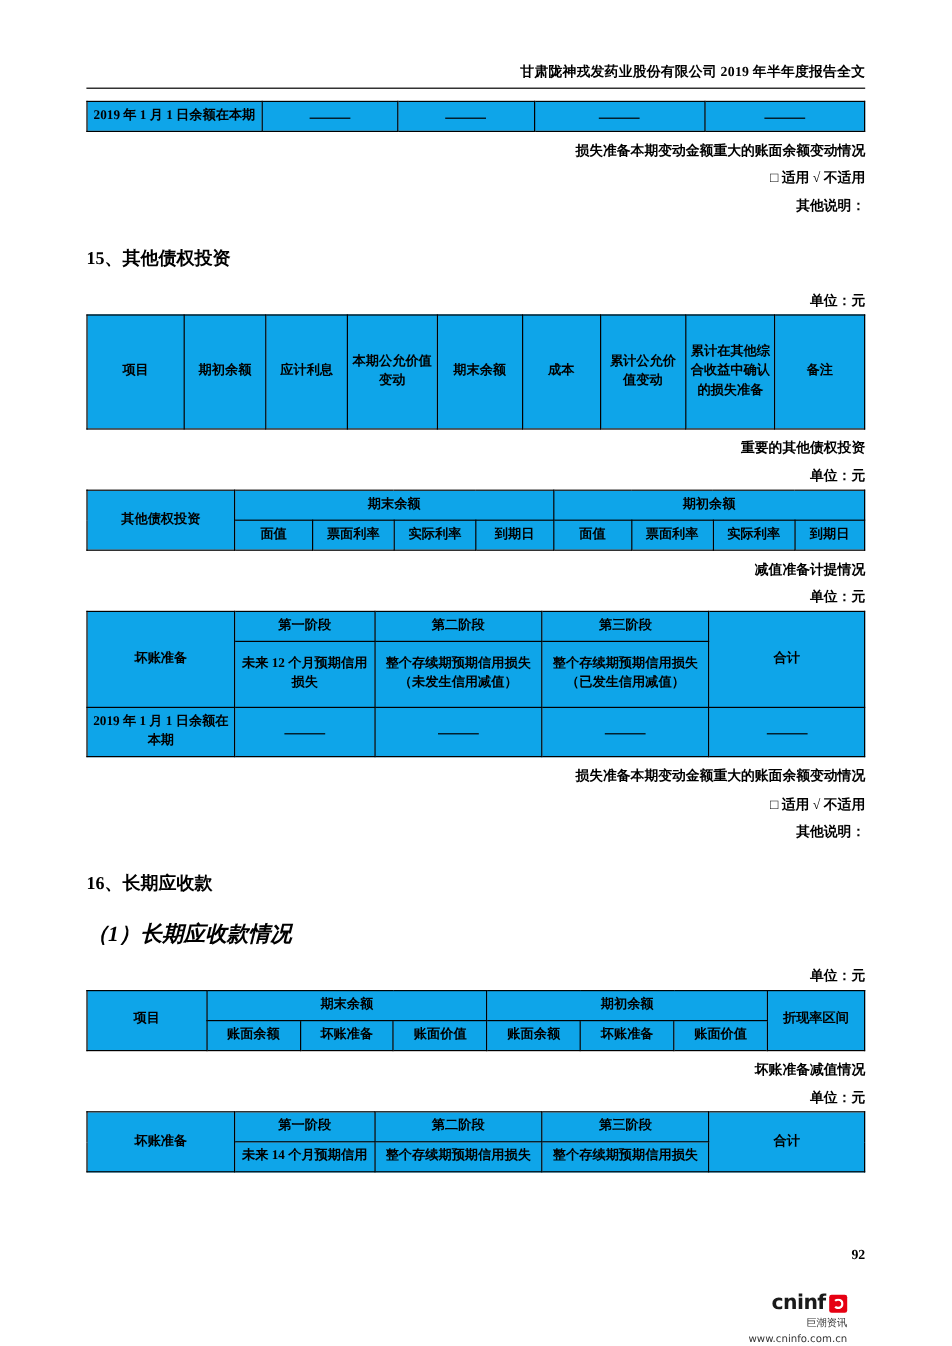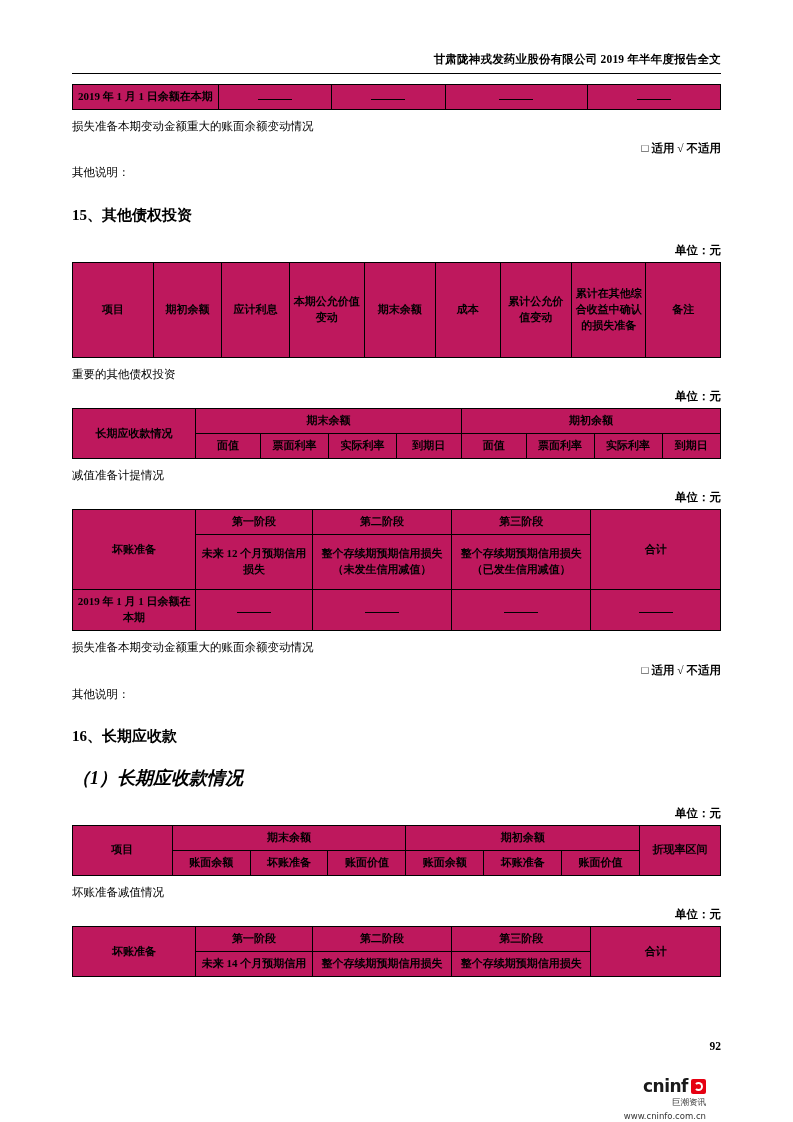--- a/index.html
+++ b/index.html
@@ -37,34 +37,35 @@
     width: 100%;
     table-layout: fixed;
   }
   table.doc td, table.doc th {
     border: 1px solid #000;
     font-size: 11px;
     font-weight: bold;
     text-align: center;
     vertical-align: middle;
     padding: 4px 3px;
-    background: #be185d;
+    background: #0ea5e9;
     line-height: 1.45;
   }
   .dash {
     display: inline-block;
     width: 34px;
     border-bottom: 1px solid #000;
     height: 7px;
   }
   .txt {
     font-size: 11.5px;
-    font-weight: normal;
+    font-weight: bold;
     margin: 7px 0 5px 0;
     line-height: 1.6;
+    text-align: right;
   }
   .unit {
     font-size: 11.5px;
     font-weight: bold;
     text-align: right;
     margin: 6px 0 4px 0;
   }
   .heading {
     font-size: 15px;
     font-weight: bold;
@@ -214,21 +215,21 @@
       <col style="width:10.5%">
       <col style="width:10.5%">
       <col style="width:10%">
       <col style="width:10%">
       <col style="width:10.5%">
       <col style="width:10.5%">
       <col style="width:9%">
     </colgroup>
     <tbody>
       <tr>
-        <td rowspan="2">长期应收款情况</td>
+        <td rowspan="2">其他债权投资</td>
         <td colspan="4">期末余额</td>
         <td colspan="4">期初余额</td>
       </tr>
       <tr>
         <td>面值</td>
         <td>票面利率</td>
         <td>实际利率</td>
         <td>到期日</td>
         <td>面值</td>
         <td>票面利率</td>

